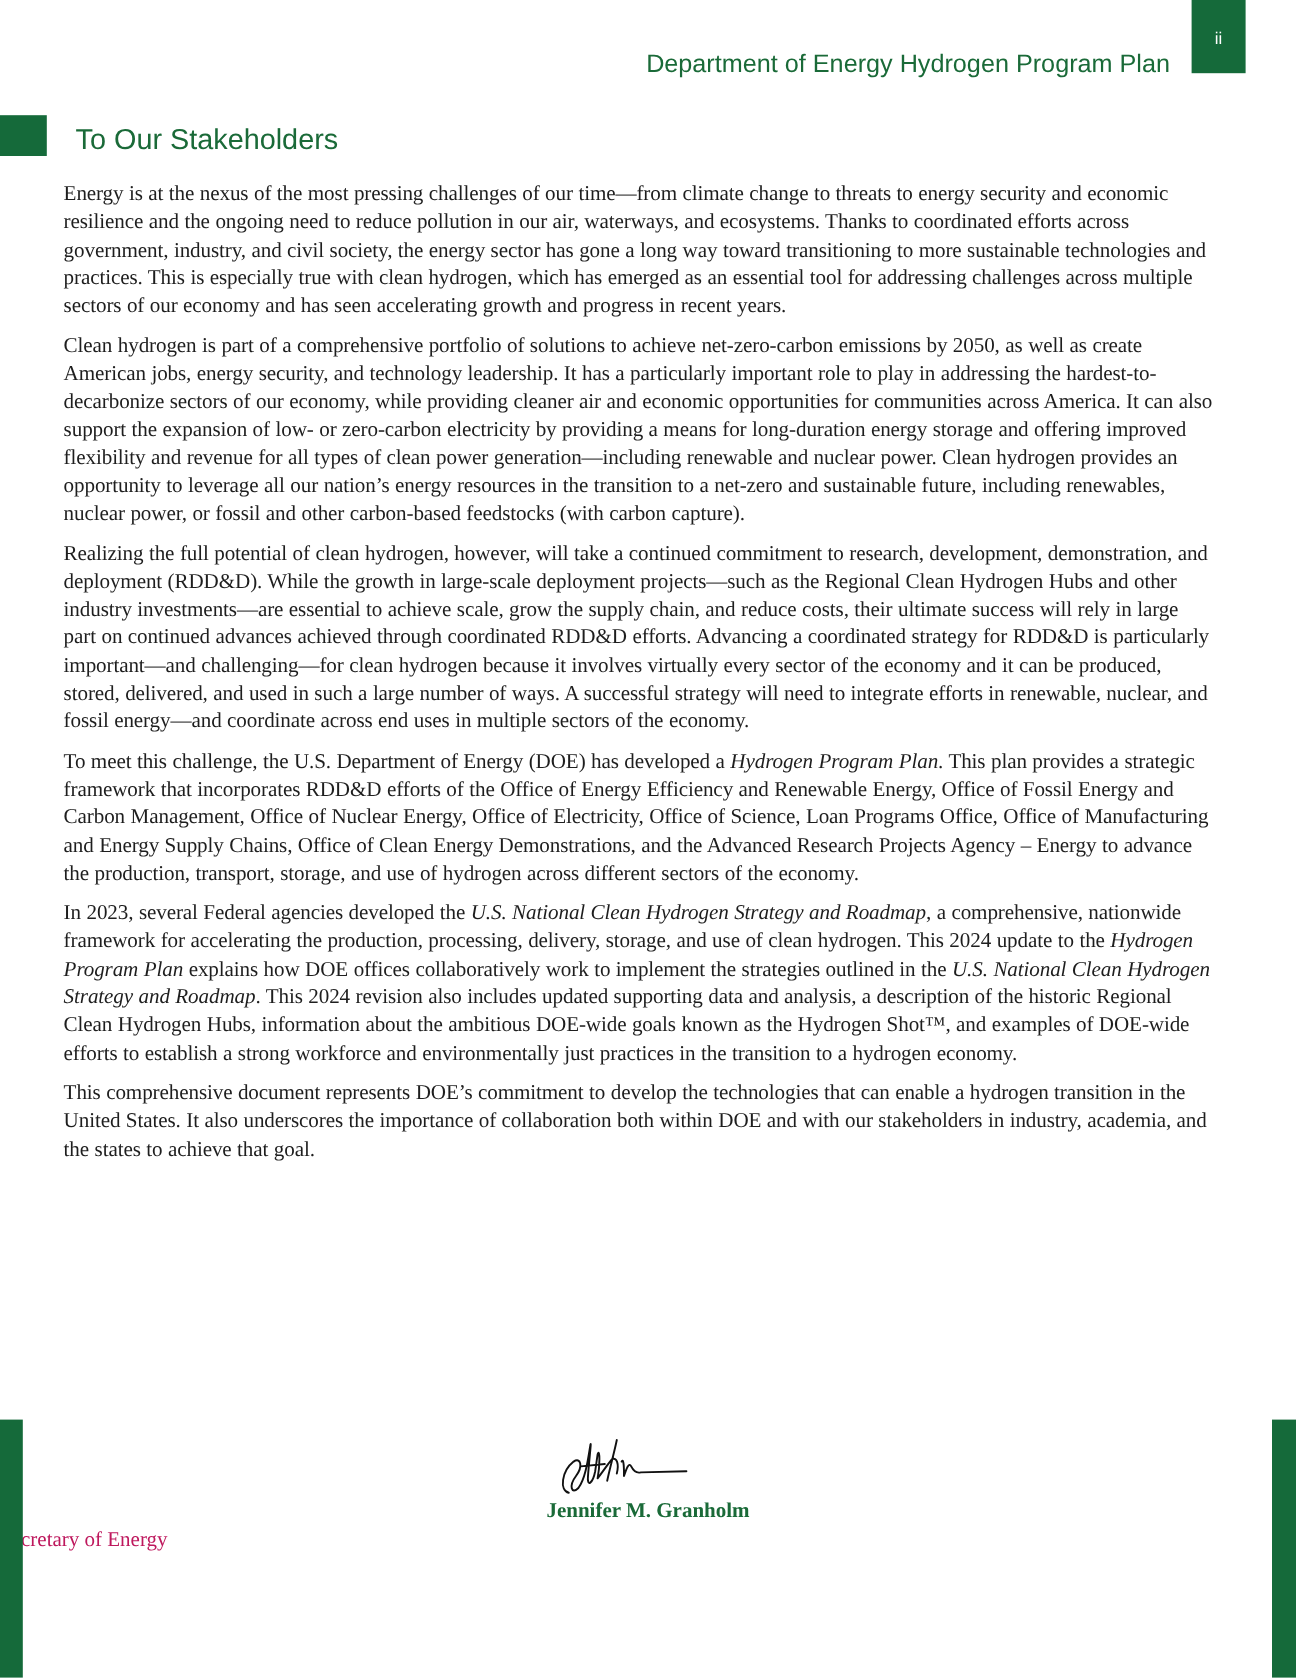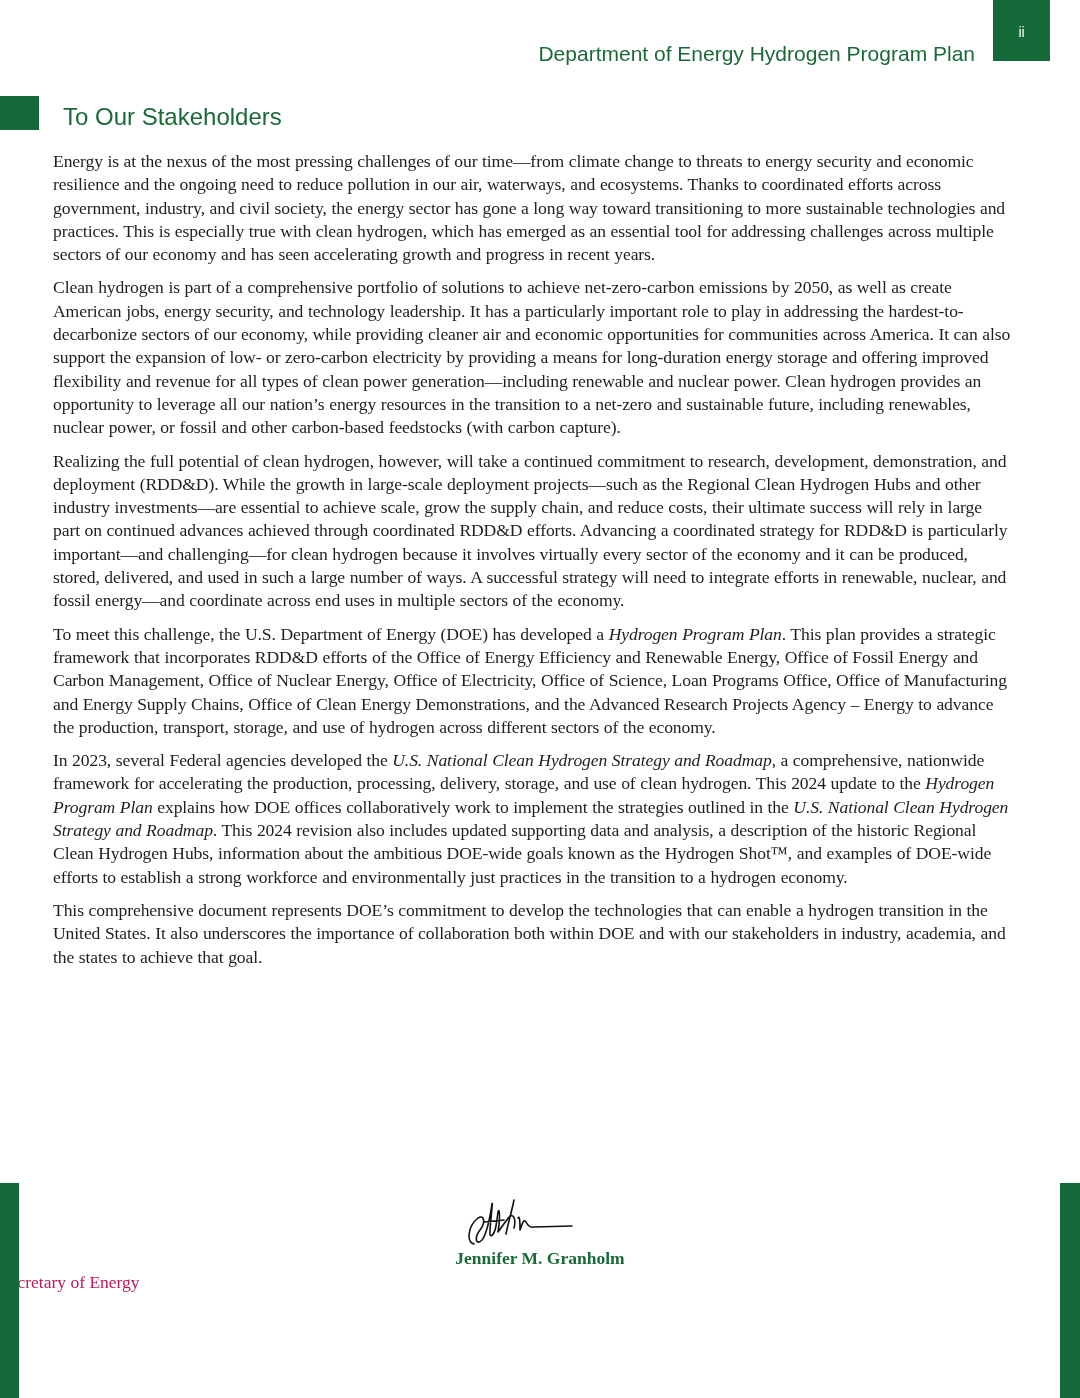--- a/index.html
+++ b/index.html
@@ -22,21 +22,21 @@
     font-family: "Liberation Sans", sans-serif;
     font-size: 21px;
     color: #1a6a38;
     white-space: nowrap;
     letter-spacing: 0;
   }
   .page-num-box {
     position: absolute;
     top: 0;
     left: 993px;
-    width: 57px;
+    width: 45px;
     height: 61px;
     background: #156a3a;
     display: flex;
     justify-content: center;
     align-items: flex-start;
   }
   .page-num {
     margin-top: 24px;
     font-family: "Liberation Sans", sans-serif;
     font-size: 14px;

